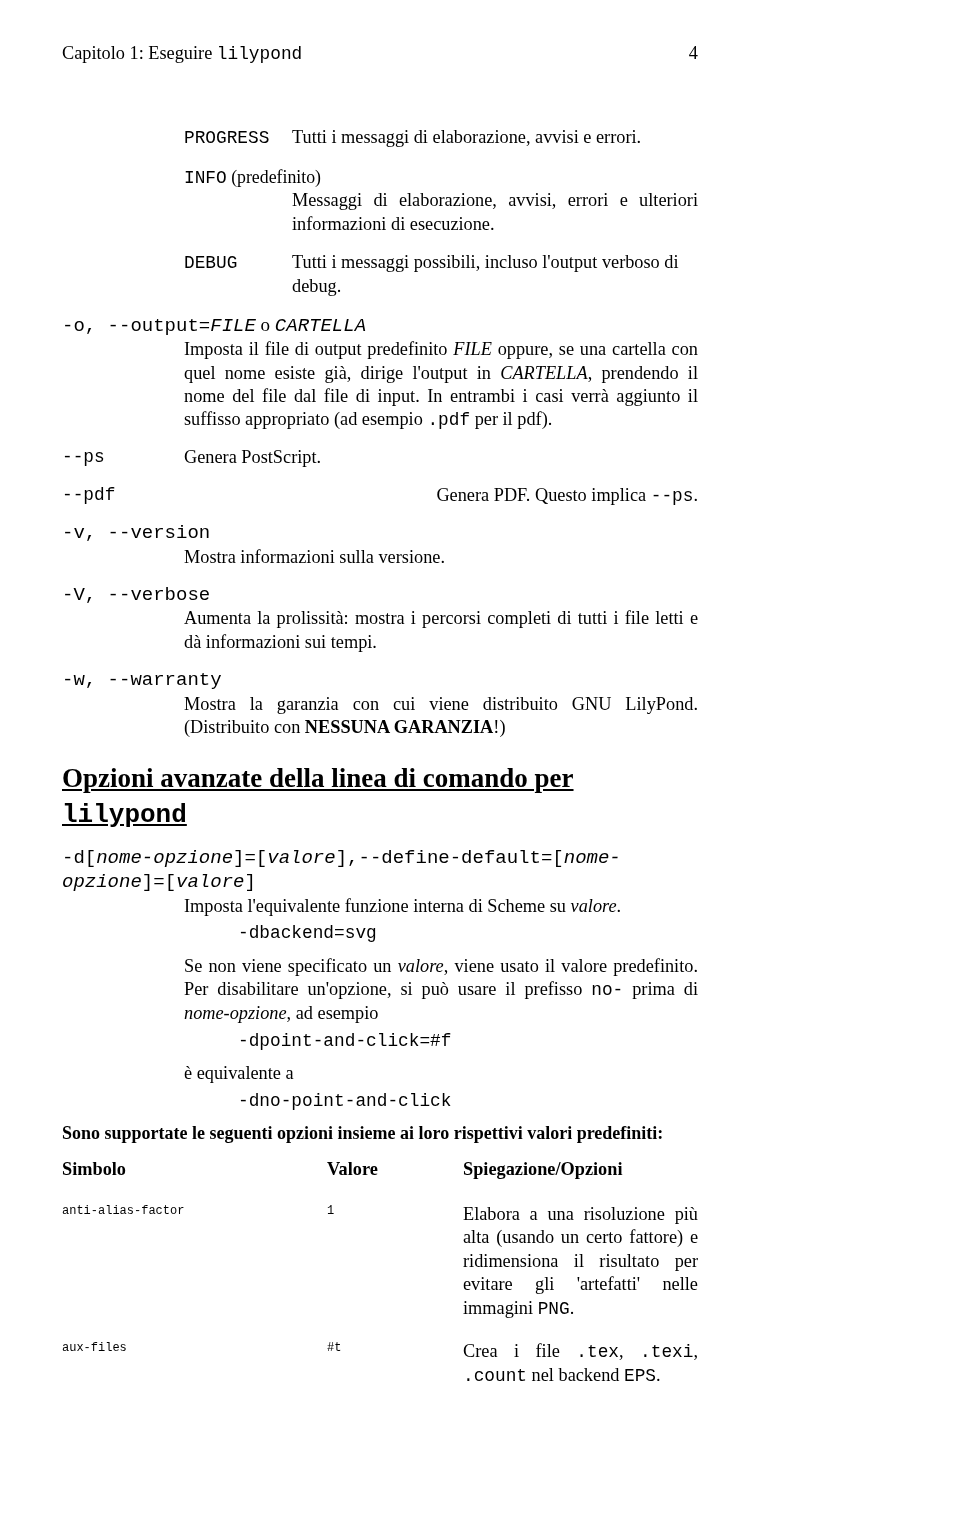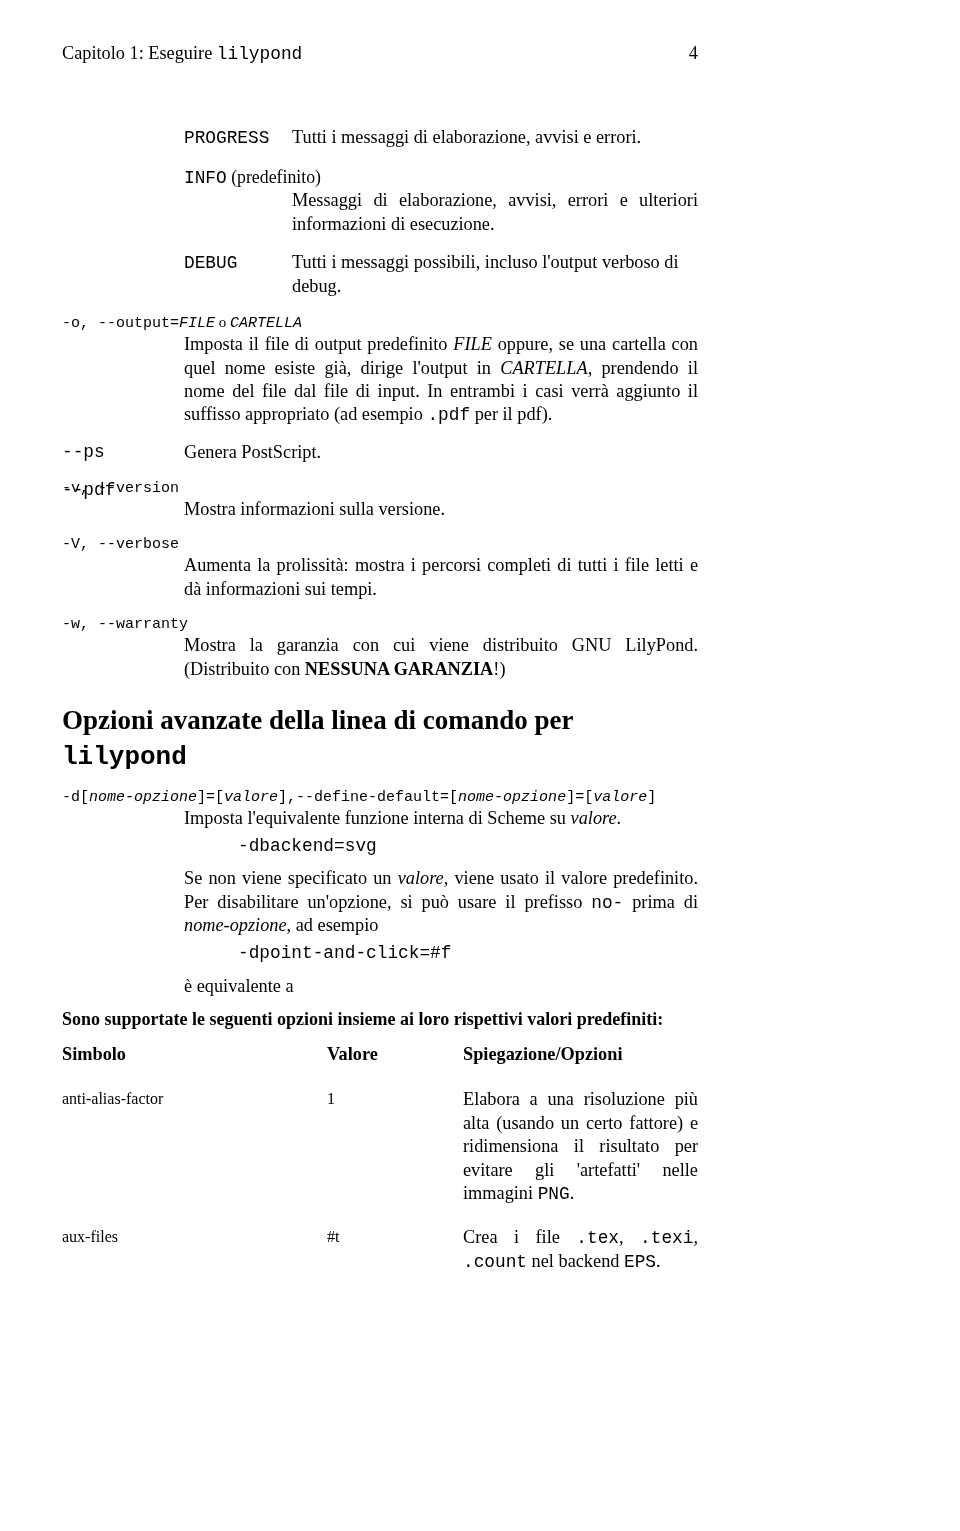--- a/index.html
+++ b/index.html
@@ -67,35 +67,36 @@
   }
   .block-1 .stack .lbl {
     margin-bottom: 0;
   }
   .block-1 .stack .txt {
     margin-left: 108px;
   }
   .outdent-term {
     margin-left: -122px;
     font-family: "Courier New", "Liberation Mono", monospace;
-    font-size: 15px;
+    font-size: 19px;
     margin-bottom: 0;
   }
   .codeblock {
     font-family: "Courier New", "Liberation Mono", monospace;
     font-size: 17.8px;
     margin: 2px 0 2px 54px;
   }
   .justify { text-align: justify; }
 
   h2.secthead {
     font-size: 27px;
     font-weight: bold;
     margin: 22px 0 14px 0;
     font-family: "Times New Roman", serif;
+    text-decoration: underline;
   }
   h2.secthead .tt {
     font-size: 26px;
   }
 
   .bottom-pre {
     margin: 10px 0 12px 0;
     font-size: 18px;
     font-weight: bold;
   }
@@ -111,22 +112,22 @@
   }
   .opt-row {
     display: flex;
     align-items: flex-start;
     margin-bottom: 20px;
   }
   .col-sym { width: 265px; flex: 0 0 265px; font-family: Liberation Serif, serif; }
   .col-val { width: 136px; flex: 0 0 136px; }
   .col-ex  { flex: 1; text-align: justify; }
   .opt-row .col-sym, .opt-row .col-val {
-    font-family: Liberation Serif, serif;
-    font-size: 16px;
+    font-family: Liberation Mono, monospace;
+    font-size: 12px;
     padding-top: 1px;
   }
   p { margin: 0; }
 </style>
 </head>
 <body>
 
 <div class="page">
 
   <div class="header">
@@ -165,20 +166,23 @@
   </div>
 
   <div class="hanging" style="margin-bottom:14px;">
     <div class="term">--ps</div>
     <div class="body">Genera PostScript.</div>
   </div>
 
 
   <div class="hanging" style="margin-bottom:14px;text-align:right;">
     <div class="term">--pdf</div>
+    <div class="body">
+      <span>Genera PDF. Questo implica </span><span class="tt">--ps</span><span>.</span>
+    </div>
   </div>
 
   <div class="hanging" style="margin-bottom:14px;">
     <div class="body">
       <div class="outdent-term">-v, --version</div>
       <p>Mostra informazioni sulla versione.</p>
     </div>
   </div>
 
   <div class="hanging" style="margin-bottom:14px;">
@@ -208,20 +212,21 @@
       </div>
       <p>
         <span>Imposta l'equivalente funzione interna di Scheme su </span><span class="ital">valore</span><span>.</span>
       </p>
       <div class="codeblock" style="margin:4px 0 10px 54px;">-dbackend=svg</div>
       <p class="justify">
         <span>Se non viene specificato un </span><span class="ital">valore</span><span>, viene usato il valore predefinito. Per disabilitare un'opzione, si può usare il prefisso </span><span class="tt">no-</span><span> prima di </span><span class="ital">nome-opzione</span><span>, ad esempio</span>
       </p>
       <div class="codeblock" style="margin:4px 0 10px 54px;">-dpoint-and-click=#f</div>
       <p>è equivalente a</p>
+      <div class="codeblock" style="margin:4px 0 4px 54px;">-dno-point-and-click</div>
     </div>
   </div>
 
   <p class="bottom-pre">Sono supportate le seguenti opzioni insieme ai loro rispettivi valori predefiniti:</p>
 
   <div class="opt-table">
     <div class="opt-head">
       <div class="col-sym">Simbolo</div>
       <div class="col-val">Valore</div>
       <div class="col-ex">Spiegazione/Opzioni</div>

